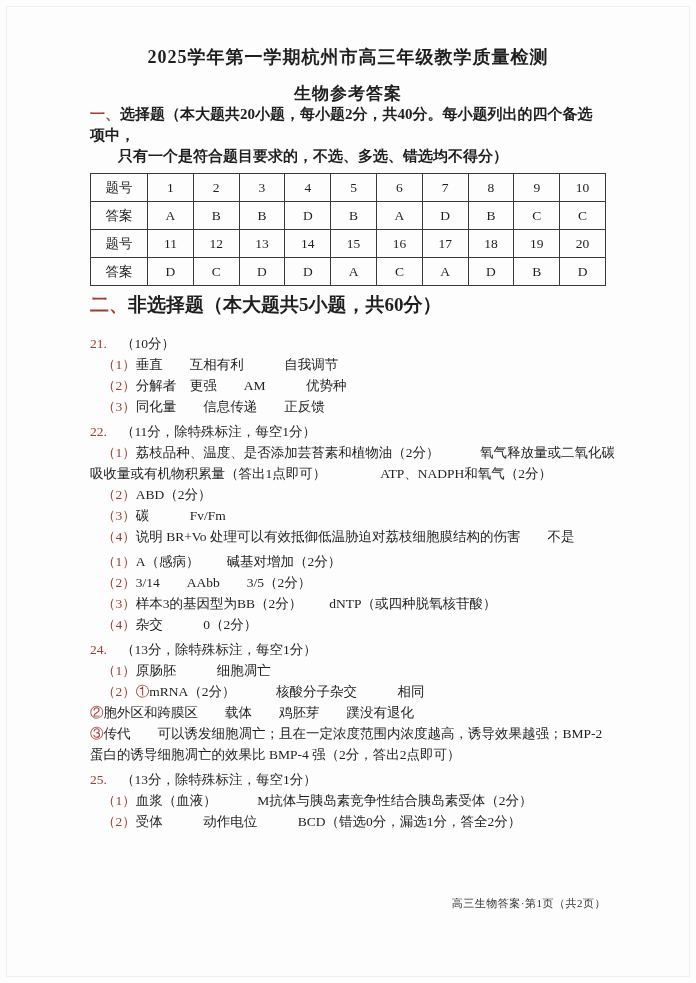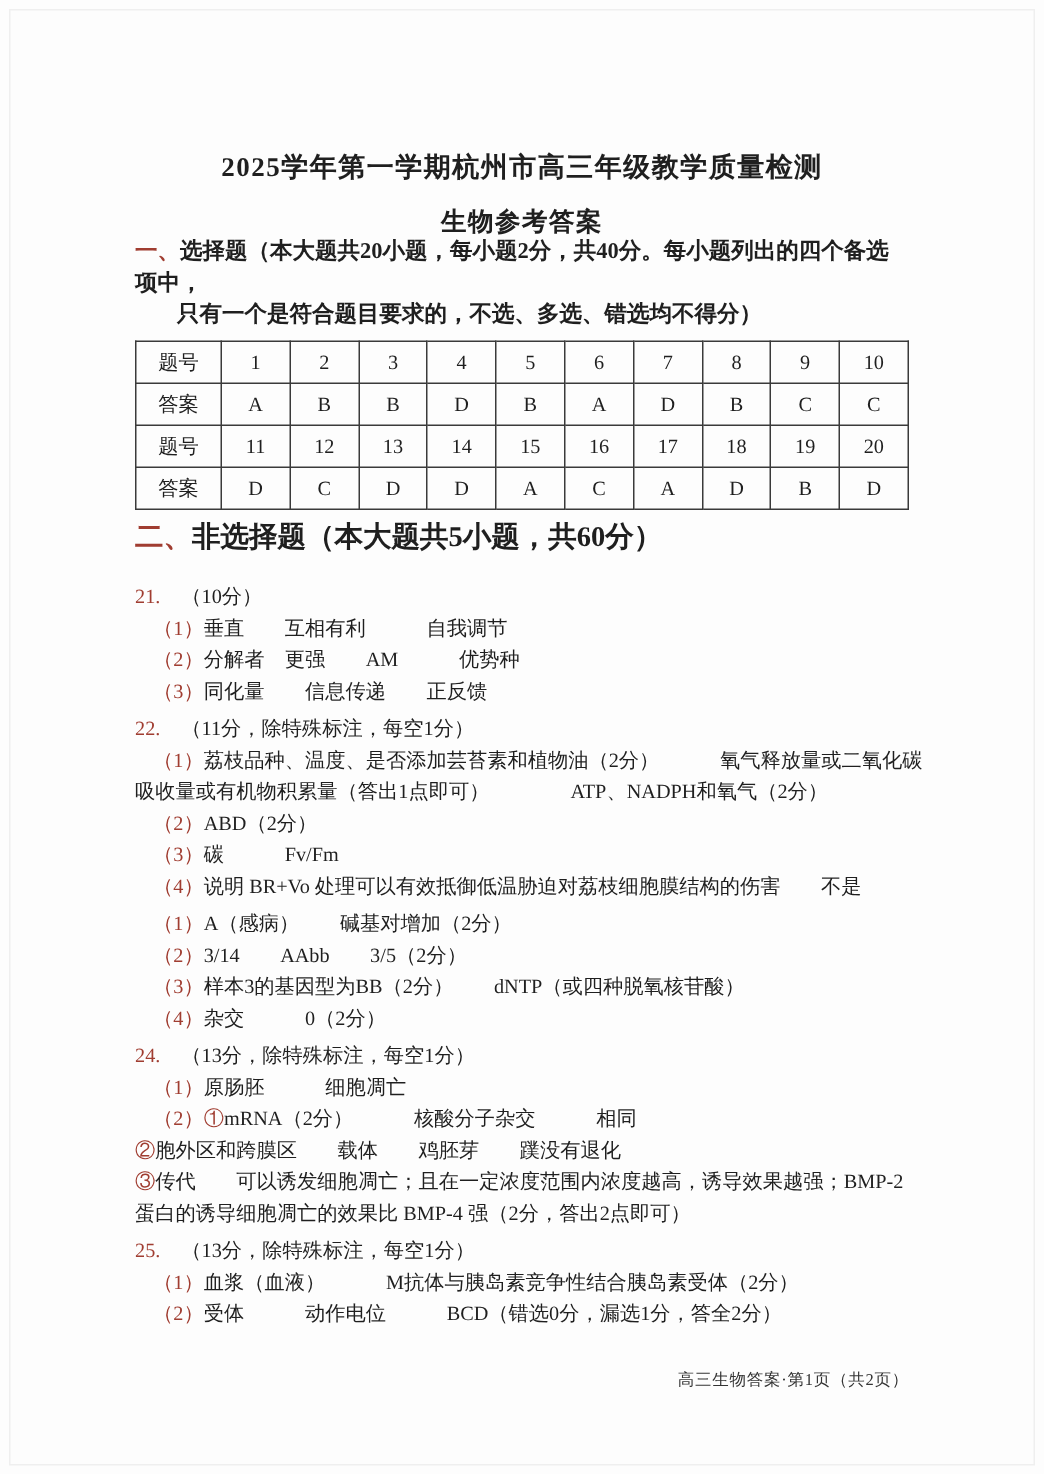--- a/index.html
+++ b/index.html
@@ -10,21 +10,21 @@
     font-family:"Liberation Serif","DejaVu Serif",serif;
     color:var(--ink,#1f1f1f);
     overflow:hidden;
     box-sizing:border-box;
   }
   .scan-edge {
     position:absolute; inset:6px;
     border:1px solid #efefef;
     pointer-events:none;
   }
-  .content { padding:100px 90px 0 90px; box-sizing:border-box; }
+  .content { padding:46px 90px 0 90px; box-sizing:border-box; }
   .doc-title {
     font-size:18px; font-weight:bold; text-align:center;
     letter-spacing:1px; line-height:22px; margin:0;
   }
   .doc-subtitle {
     font-size:17px; font-weight:bold; text-align:center;
     margin:16px 0 0 0; line-height:20px; letter-spacing:1px;
   }
   .sec-heading { font-size:15px; font-weight:bold; line-height:21px; }
   .sec-heading .cont { padding-left:28px; display:block; }
@@ -39,21 +39,21 @@
     height:27px; font-size:13.5px; padding:0;margin-left:12px;
   }
   table.answers td.label-cell { width:56px; }
   .sec2-heading { font-size:19px; font-weight:bold; line-height:21px; margin-top:8px; }
   .questions { margin-top:18px; }
   .question { margin-top:4px; }
   .line { font-size:13.5px; line-height:21px; white-space:nowrap; }
   .line.ind { padding-left:12px; }
   .line .num { margin-right:14px; }
   .footer {
-    position:absolute; right:90px; bottom:56px;
+    position:absolute; right:90px; bottom:72px;
     font-size:11px; color:#333; letter-spacing:0.5px;
   }
 </style>
 </head>
 <body>
 
 <div class="page" style="--red: #a03d31; --ink: #1f1f1f;">
   <div class="scan-edge"></div>
   <div class="content">
 

